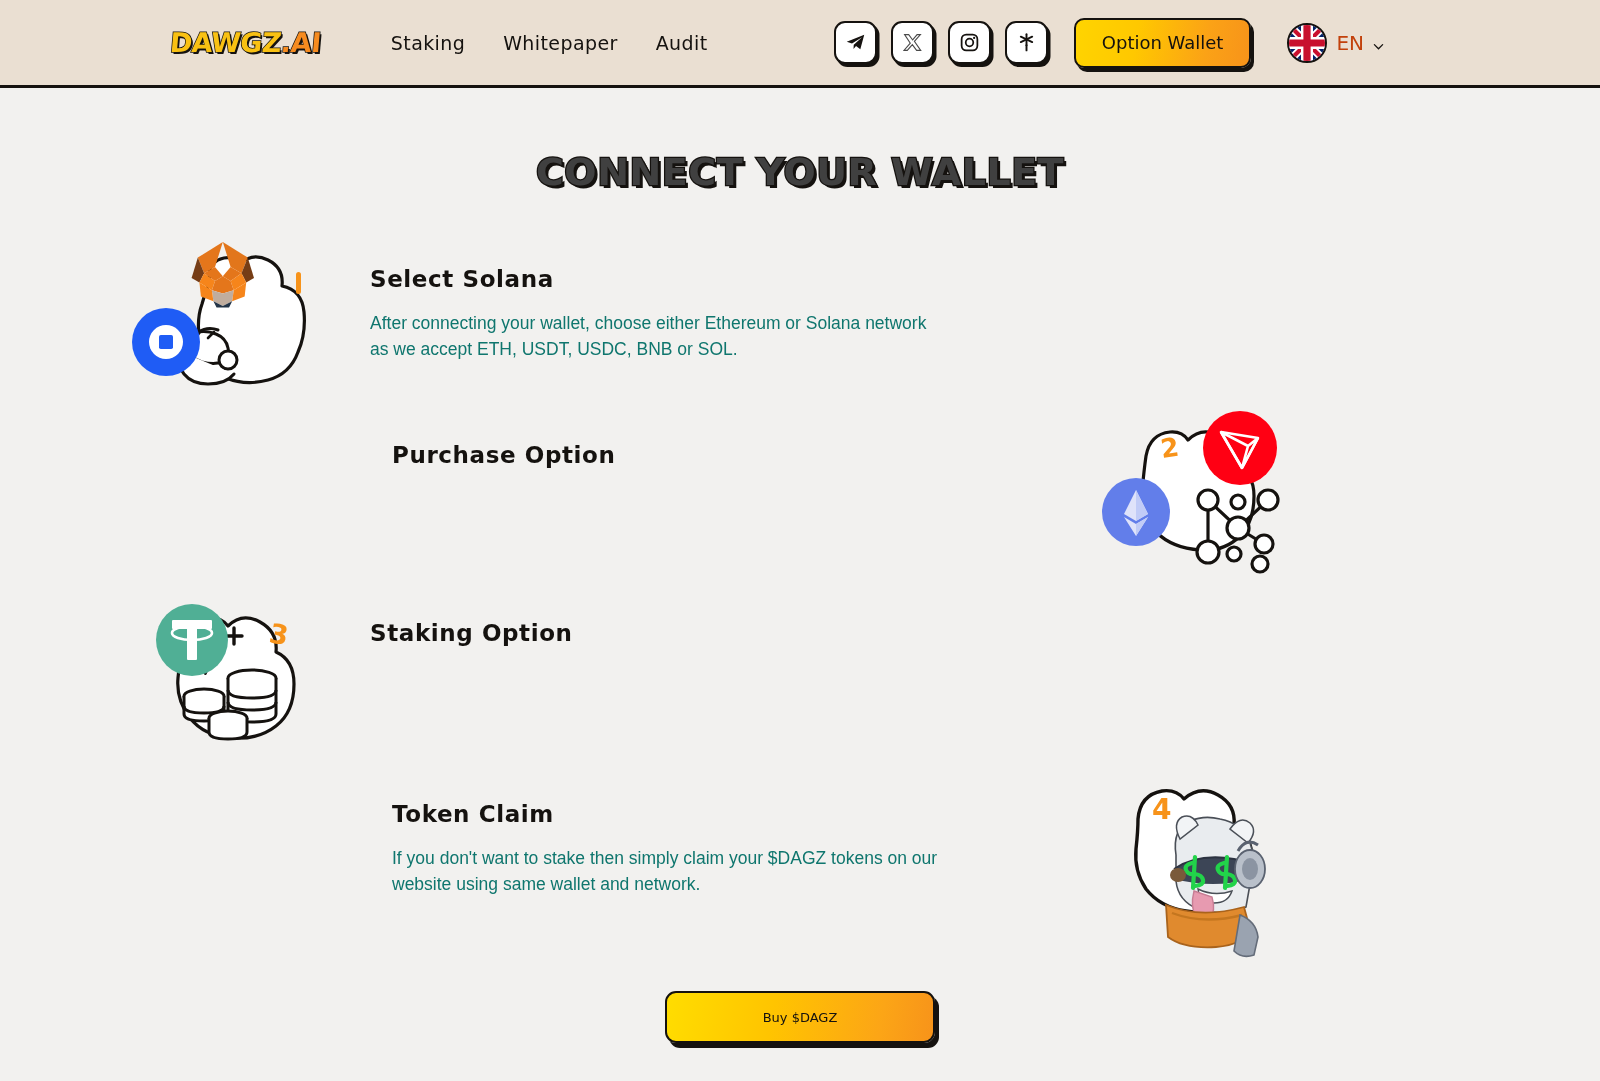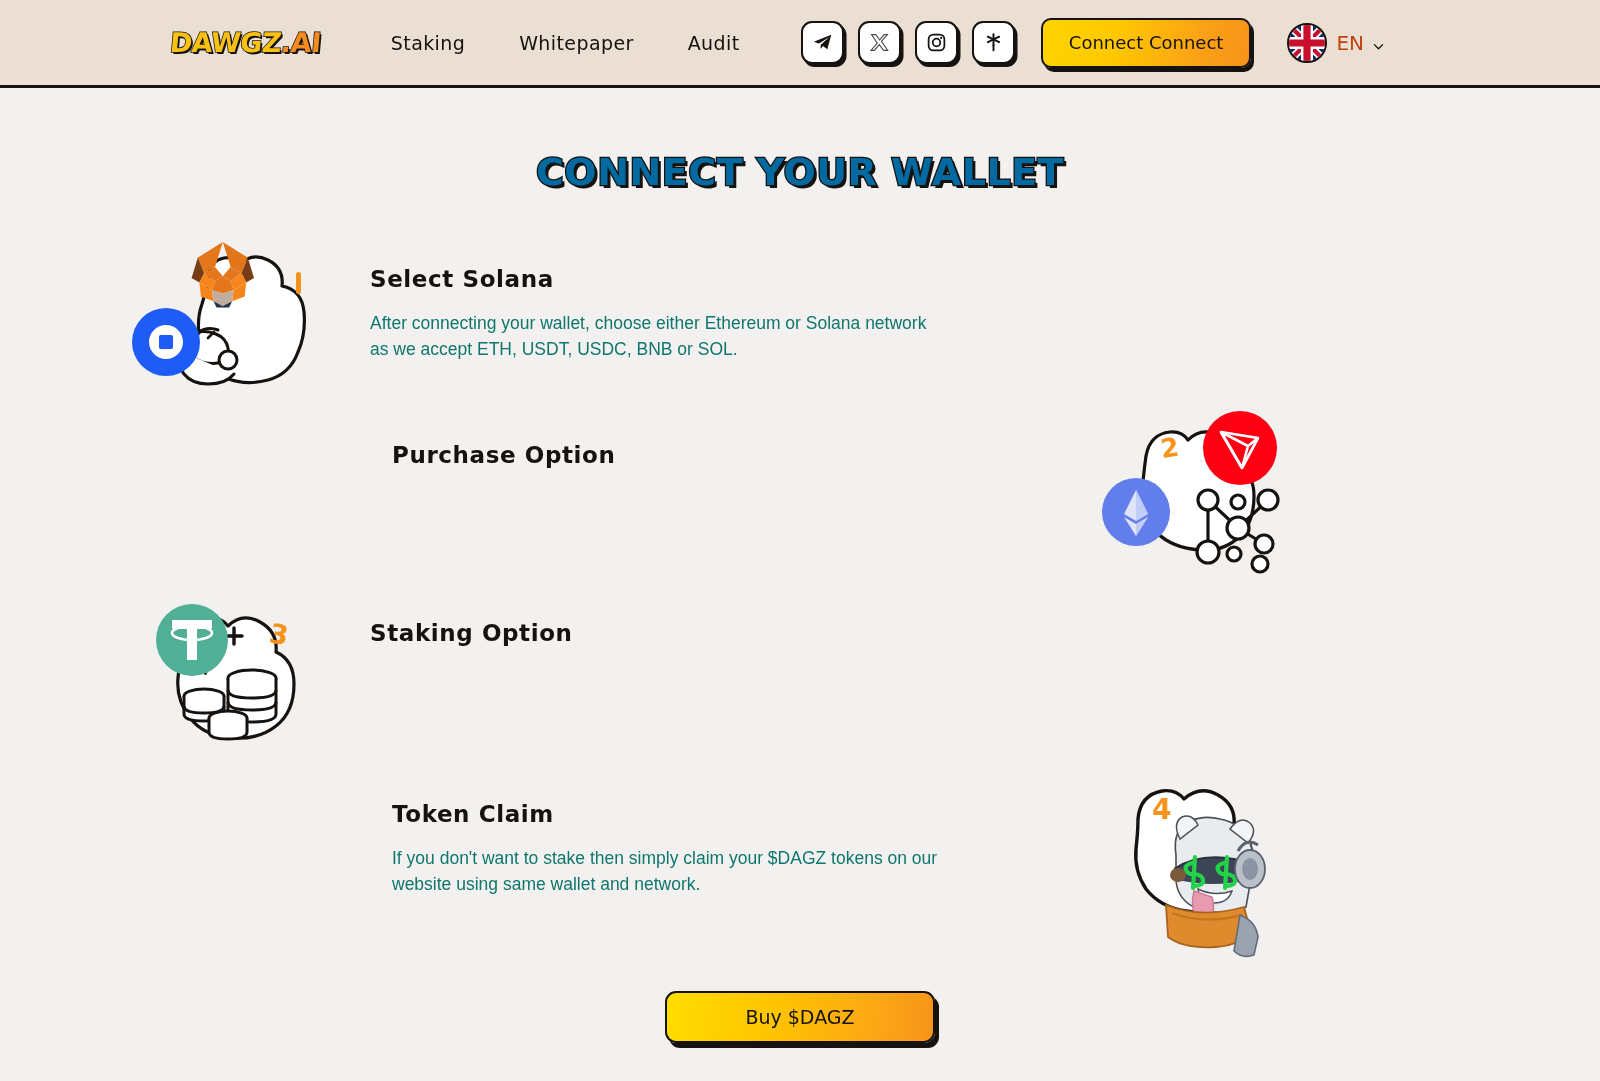--- a/index.html
+++ b/index.html
@@ -34,21 +34,21 @@
     paint-order: stroke fill;
     text-shadow: 2px 2px 0 #15120f;
     transform: skewX(-5deg);
     white-space: nowrap;
   }
   .brand .b2 { color: #f68b1f; }
 
   .nav {
     display: flex;
     align-items: center;
-    gap: 54px;
+    gap: 38px;
     margin-left: 70px;
   }
   .nav a {
     font-family: "DejaVu Sans", sans-serif;
     font-size: 19px;
     color: #15120f;
     text-decoration: none;
     letter-spacing: 0.4px;
     white-space: nowrap;
   }
@@ -104,21 +104,21 @@
   .chev { width: 11px; height: 11px; }
 
   
   .page-title {
     text-align: center;
     margin-top: 62px;
     font-family: "DejaVu Sans", sans-serif;
     font-size: 38px;
     font-weight: bold;
     letter-spacing: 0.5px;
-    color: #0369a1;
+    color: #404040;
     -webkit-text-stroke: 2.5px #15120f;
     paint-order: stroke fill;
     text-shadow: 3px 3px 0 #15120f;
   }
 
   
   .steps { position: relative; margin-top: 36px; }
 
   .step {
     display: flex;
@@ -163,21 +163,21 @@
   
   .buy-wrap { text-align: center; margin-top: 30px; }
   .buy-btn {
     display: inline-flex; align-items: center; justify-content: center;
     width: 270px; height: 52px;
     border: 2.5px solid #15120f;
     border-radius: 11px;
     background: linear-gradient(100deg, #ffdd00 0%, #ffc400 40%, #fca516 80%, #f7931a 100%);
     box-shadow: 4px 5px 0 #15120f;
     font-family: "DejaVu Sans", sans-serif;
-    font-size: 19px;
+    font-size: 13px;
     color: #15120f;
     cursor: pointer;
   }
 </style>
 </head>
 <body>
 
 <div class="header">
 
   <div class="brand"><span>DAWGZ</span><span class="b2">.AI</span></div>
@@ -222,21 +222,21 @@
           <g stroke="#15120f" stroke-width="2.2" stroke-linecap="round">
             <line x1="12" y1="2.5" x2="12" y2="15"></line>
             <line x1="5.5" y1="5.3" x2="18.5" y2="11.5"></line>
             <line x1="18.5" y1="5.3" x2="5.5" y2="11.5"></line>
             <line x1="12" y1="15" x2="12" y2="21"></line>
           </g>
         </svg>
       </span>
     </div>
 
-    <div class="connect-wallet">Connect Connect</div>
+    <div class="connect-wallet">Option Wallet</div>
 
     <div class="lang">
       <span class="flag">
         <svg viewBox="0 0 60 60" width="100%" height="100%">
           <rect width="60" height="60" fill="#012169"></rect>
           <path d="M0 0 L60 60 M60 0 L0 60" stroke="#fff" stroke-width="13"></path>
           <path d="M0 0 L60 60 M60 0 L0 60" stroke="#C8102E" stroke-width="7"></path>
           <path d="M30 0 V60 M0 30 H60" stroke="#fff" stroke-width="20"></path>
           <path d="M30 0 V60 M0 30 H60" stroke="#C8102E" stroke-width="12"></path>
         </svg>

